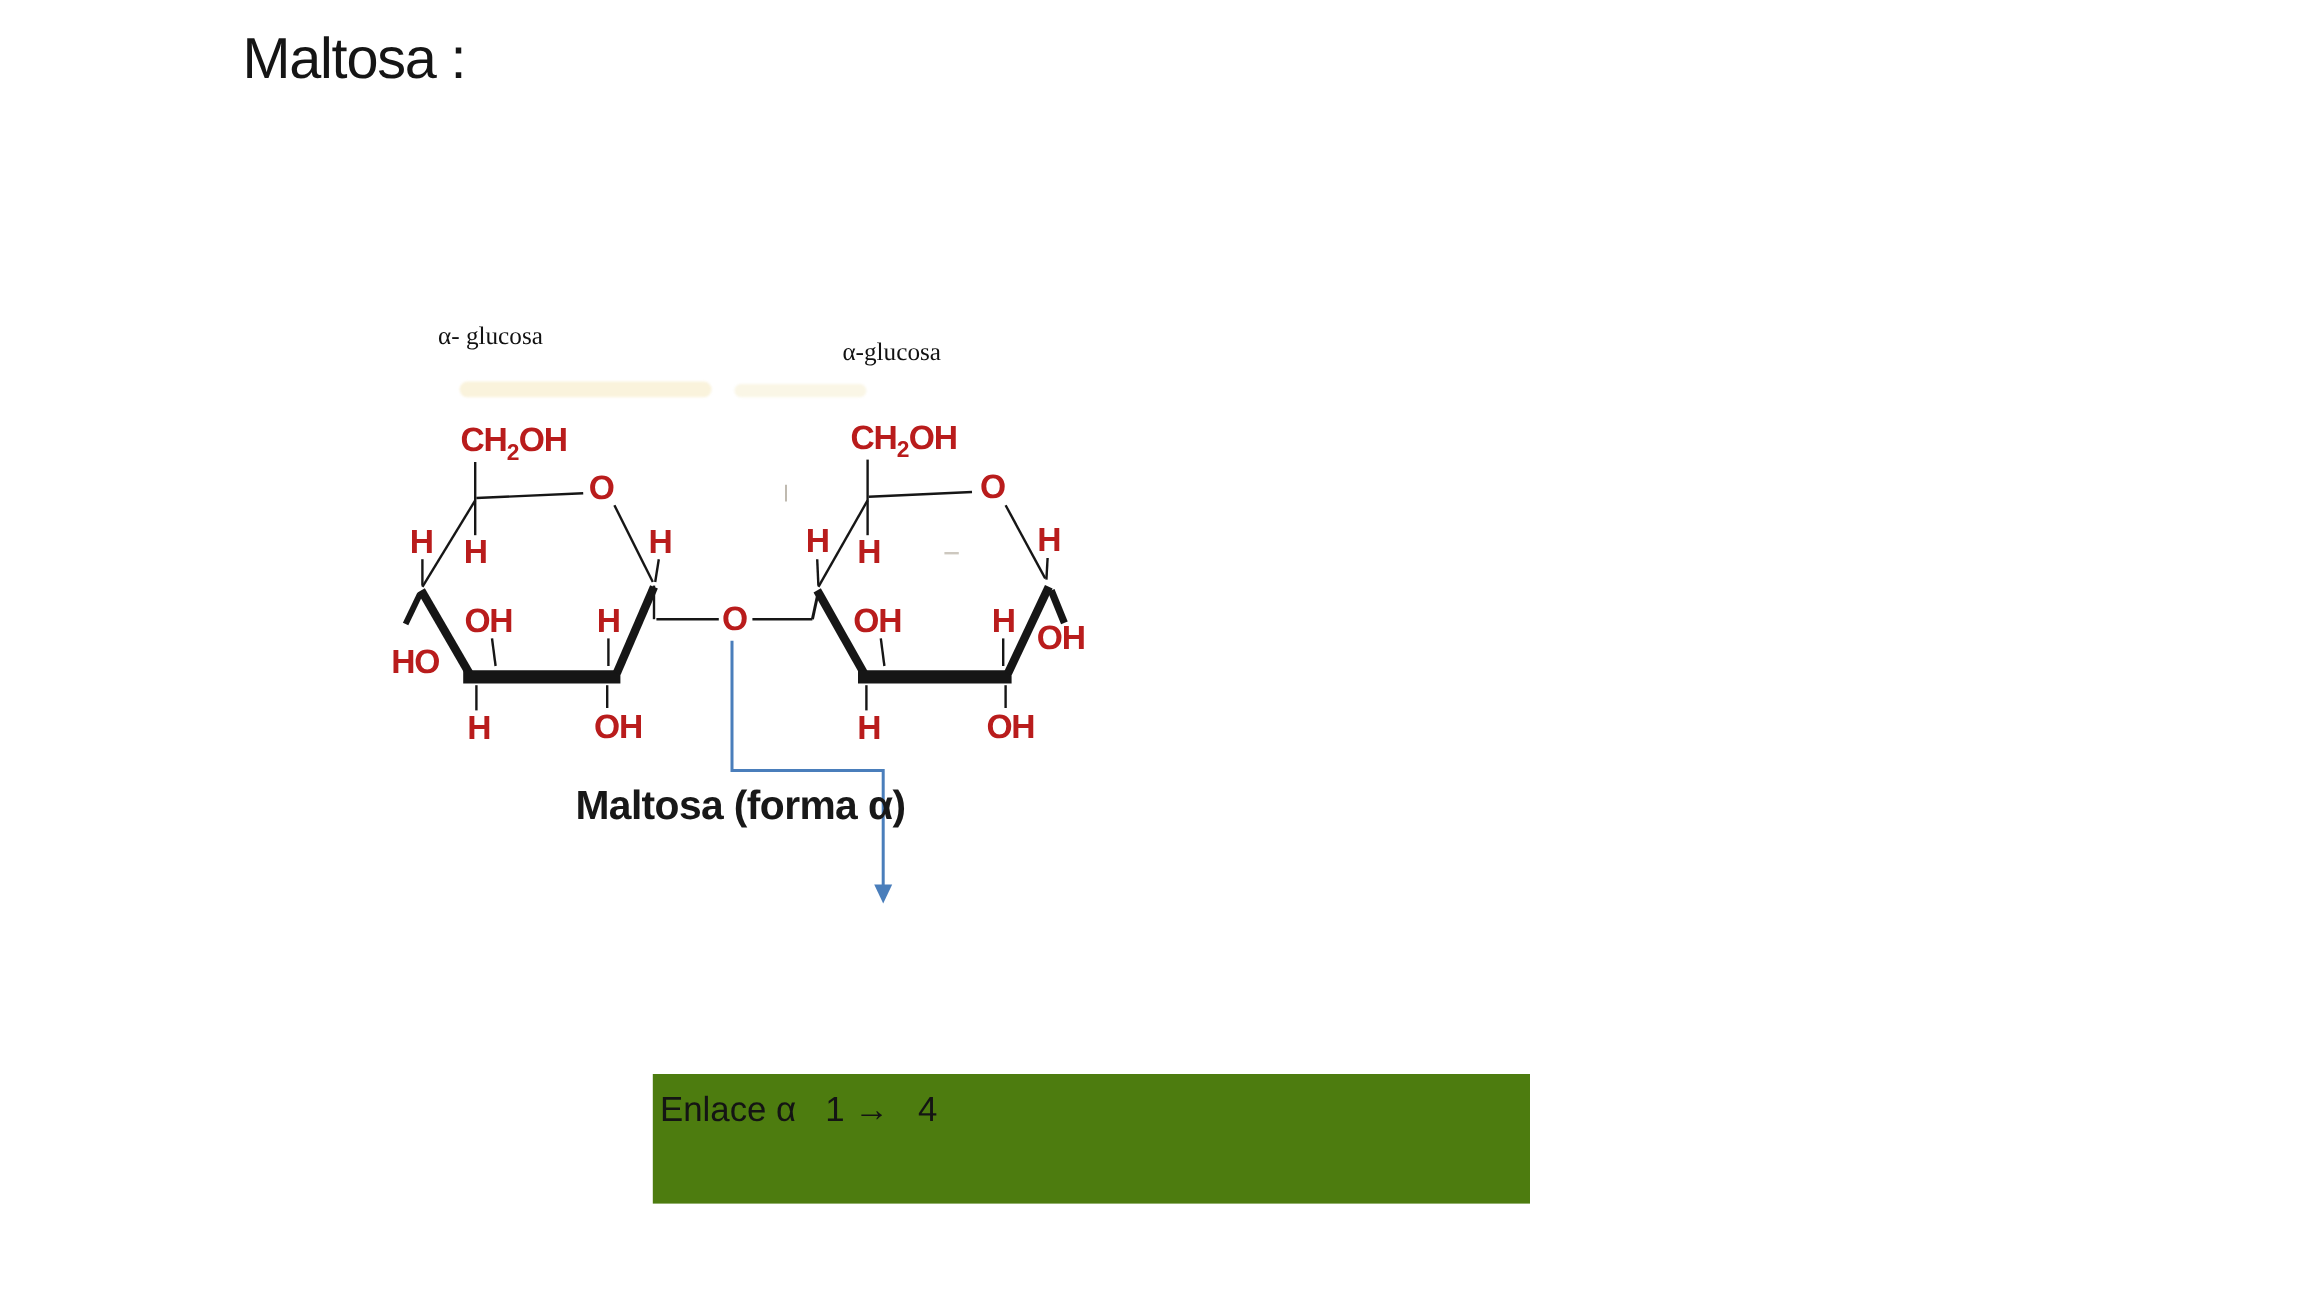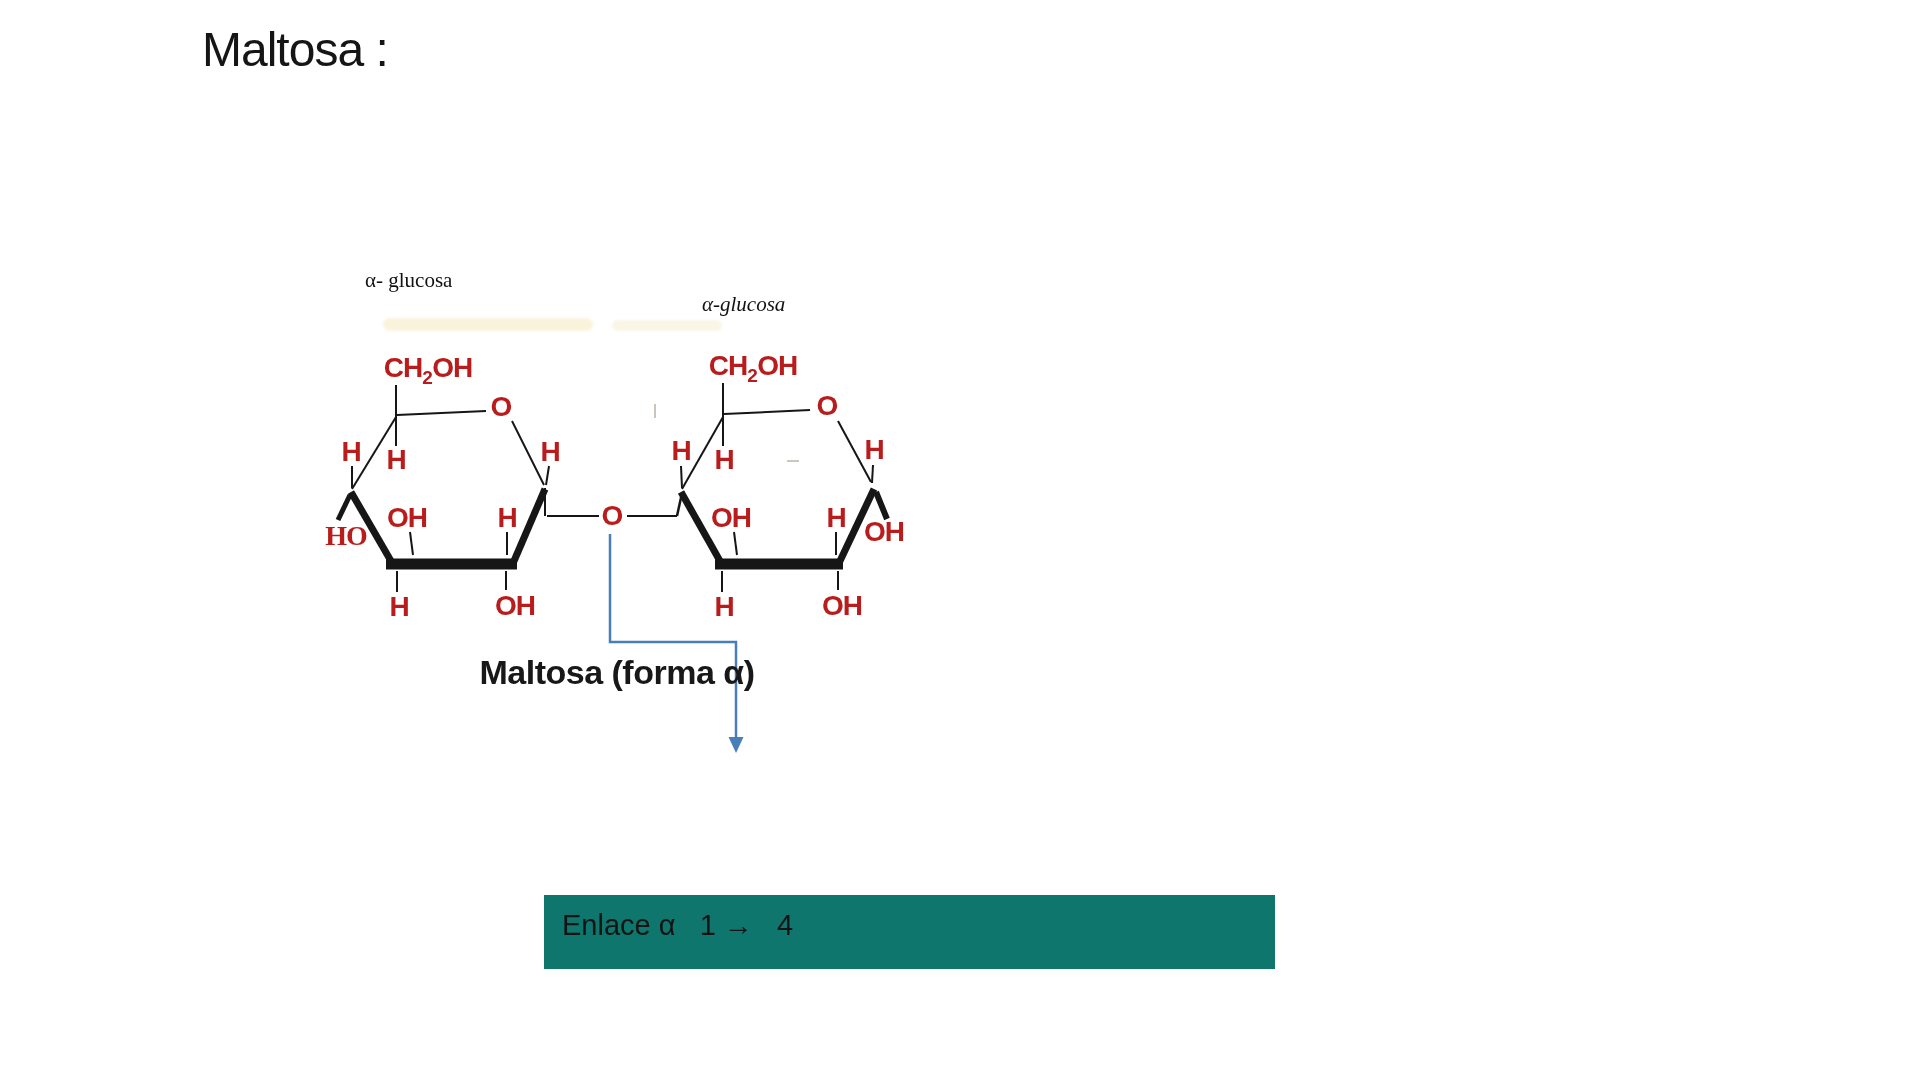--- a/index.html
+++ b/index.html
@@ -34,43 +34,43 @@
     background:linear-gradient(180deg,#fce9e8 0%,#f8c6c4 45%,#f0a19e 100%);
     box-shadow:3px 4px 6px rgba(150,70,70,0.55);
     box-sizing:border-box;
   }
   .water-box .formula {
     display:block; padding-left:16px; line-height:71px;
     font-size:42px; font-weight:400; color:#101010; letter-spacing:0;
   }
   .water-box .formula sub { font-size:27px; vertical-align:-12px; }
   .note-box {
-    position:absolute; left:544px; top:895px; width:731px; height:74px;
-    background:#0f766e; box-sizing:border-box; padding:11px 14px 0 18px;
+    position:absolute; left:544px; top:895px; width:731px; height:108px;
+    background:#4d7c0f; box-sizing:border-box; padding:11px 14px 0 6px;
   }
   .note-line {
     font-size:29px; line-height:39px; color:#141414; white-space:pre;
     font-family:"Liberation Sans", sans-serif;
   }
   .smudge { position:absolute; border-radius:7px; filter:blur(1px); }
   .s1 { left:383px; top:318px; width:210px; height:13px; background:rgba(246,235,196,0.6); }
   .s2 { left:612px; top:320px; width:110px; height:11px; background:rgba(246,238,205,0.5); }
 </style>
 </head>
 <body>
 
 <div class="slide">
 
   <h1 class="title">Maltosa :</h1>
 
   <div class="smudge s1"></div>
   <div class="smudge s2"></div>
 
   <span class="serif-label" style="left:365px; top:268px;">α- glucosa</span>
-  <span class="serif-label" style="left:702px; top:292px;font-style:italic;">α-glucosa</span>
+  <span class="serif-label" style="left:702px; top:281px;">α-glucosa</span>
 
   <svg class="bonds" width="1920" height="1080" viewBox="0 0 1920 1080">
     <g stroke="#161616" stroke-linecap="butt">
       <line x1="396" y1="385" x2="396" y2="446" stroke-width="2"></line>
       <line x1="397" y1="415" x2="486" y2="411" stroke-width="2"></line>
       <line x1="512" y1="421" x2="544" y2="485" stroke-width="2"></line>
       <line x1="549" y1="466" x2="546" y2="485" stroke-width="2"></line>
       <line x1="545" y1="488" x2="545" y2="516" stroke-width="2"></line>
       <line x1="547" y1="516" x2="599" y2="516" stroke-width="2"></line>
       <line x1="352" y1="466" x2="352" y2="488" stroke-width="2"></line>
@@ -110,21 +110,21 @@
       <line x1="655" y1="404" x2="655" y2="418" stroke="#b9b3a8" stroke-width="1.5"></line>
       <line x1="787" y1="461" x2="799" y2="461" stroke="#cdc8bf" stroke-width="2"></line>
     </g>
   </svg>
 
   <span class="atom" style="left:428px; top:370px;"><span>CH</span><sub>2</sub><span>OH</span></span>
   <span class="atom" style="left:501px; top:407px;">O</span>
   <span class="atom" style="left:351px; top:452px;">H</span>
   <span class="atom" style="left:396px; top:460px;">H</span>
   <span class="atom" style="left:550px; top:452px;">H</span>
-  <span class="atom" style="left:346px; top:536px;font-family:Liberation Serif, serif;">HO</span>
+  <span class="atom" style="left:346px; top:552px;">HO</span>
   <span class="atom" style="left:407px; top:518px;">OH</span>
   <span class="atom" style="left:507px; top:518px;">H</span>
   <span class="atom" style="left:399px; top:607px;">H</span>
   <span class="atom" style="left:515px; top:606px;">OH</span>
 
   <span class="atom" style="left:612px; top:516px;">O</span>
 
   <span class="atom" style="left:753px; top:368px;"><span>CH</span><sub>2</sub><span>OH</span></span>
   <span class="atom" style="left:827px; top:406px;">O</span>
   <span class="atom" style="left:681px; top:451px;">H</span>

